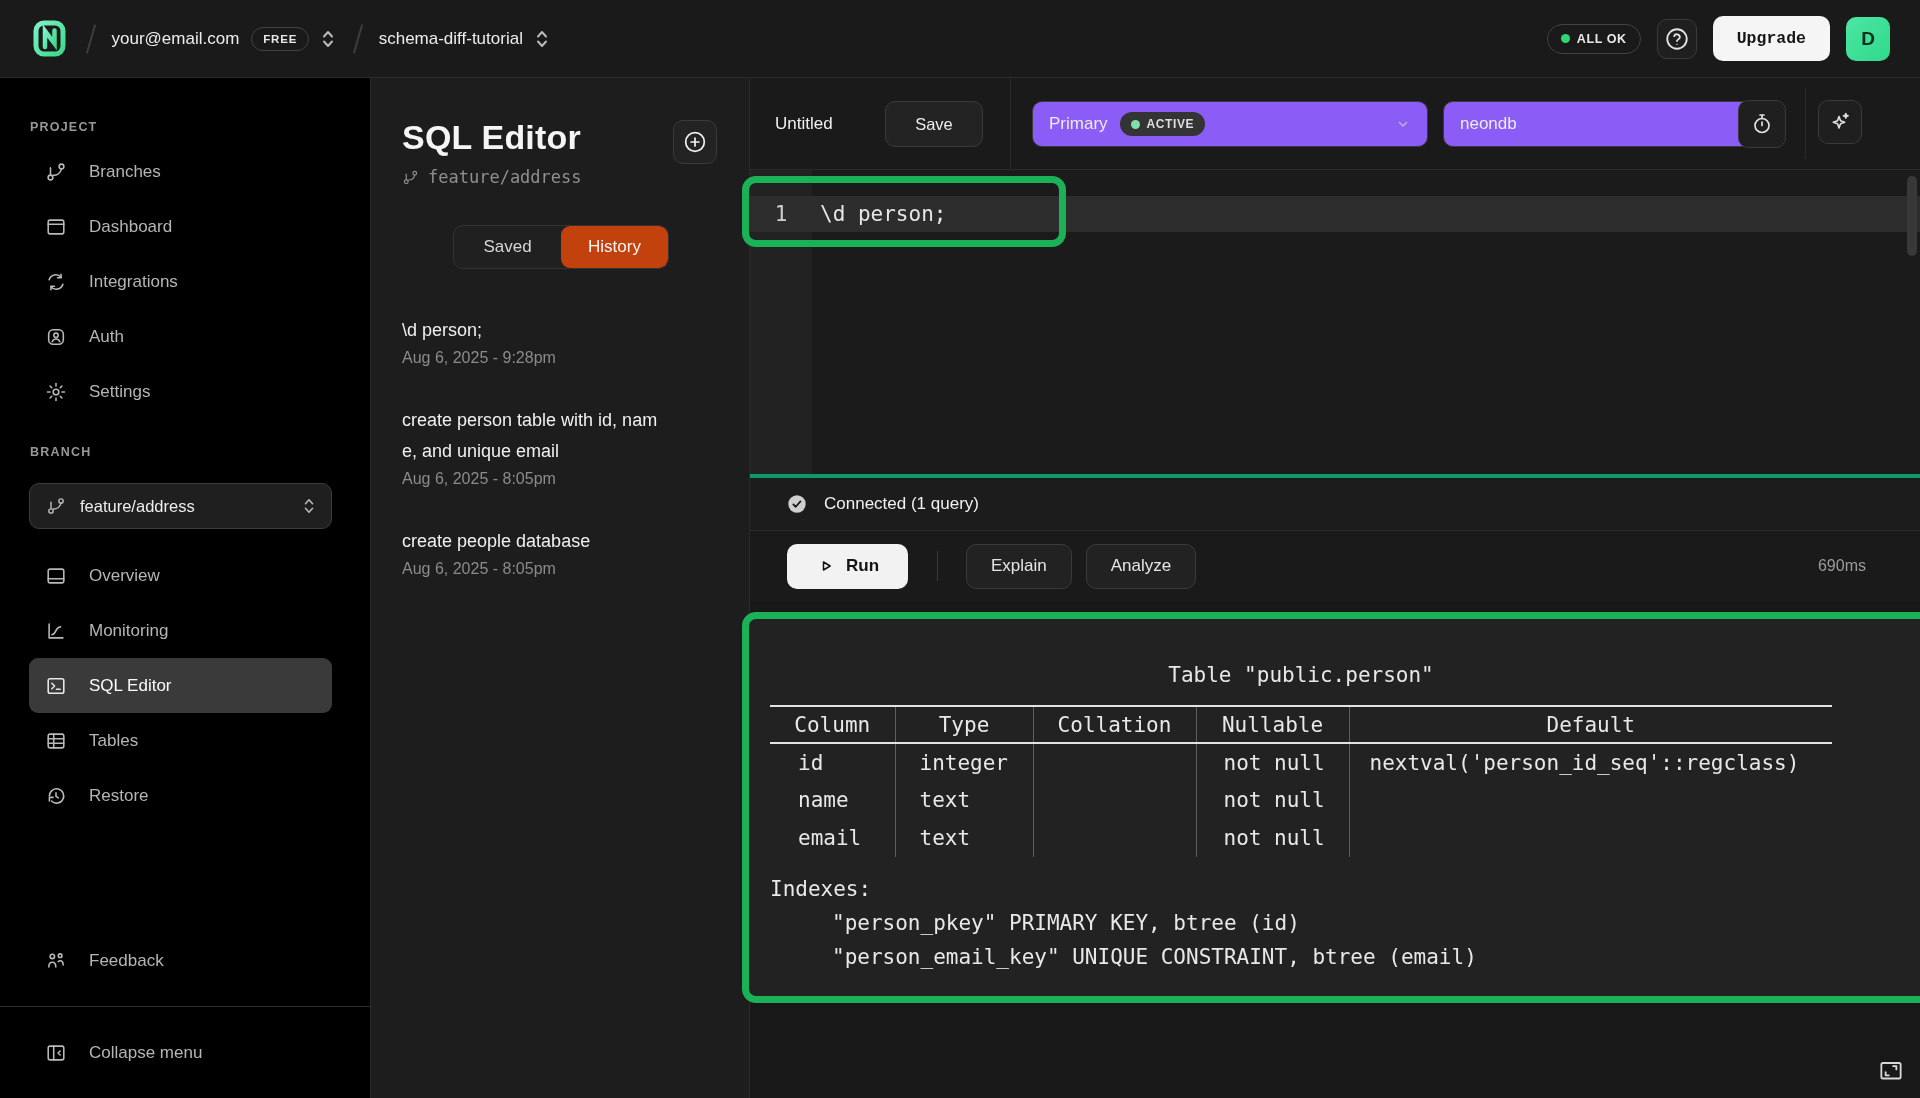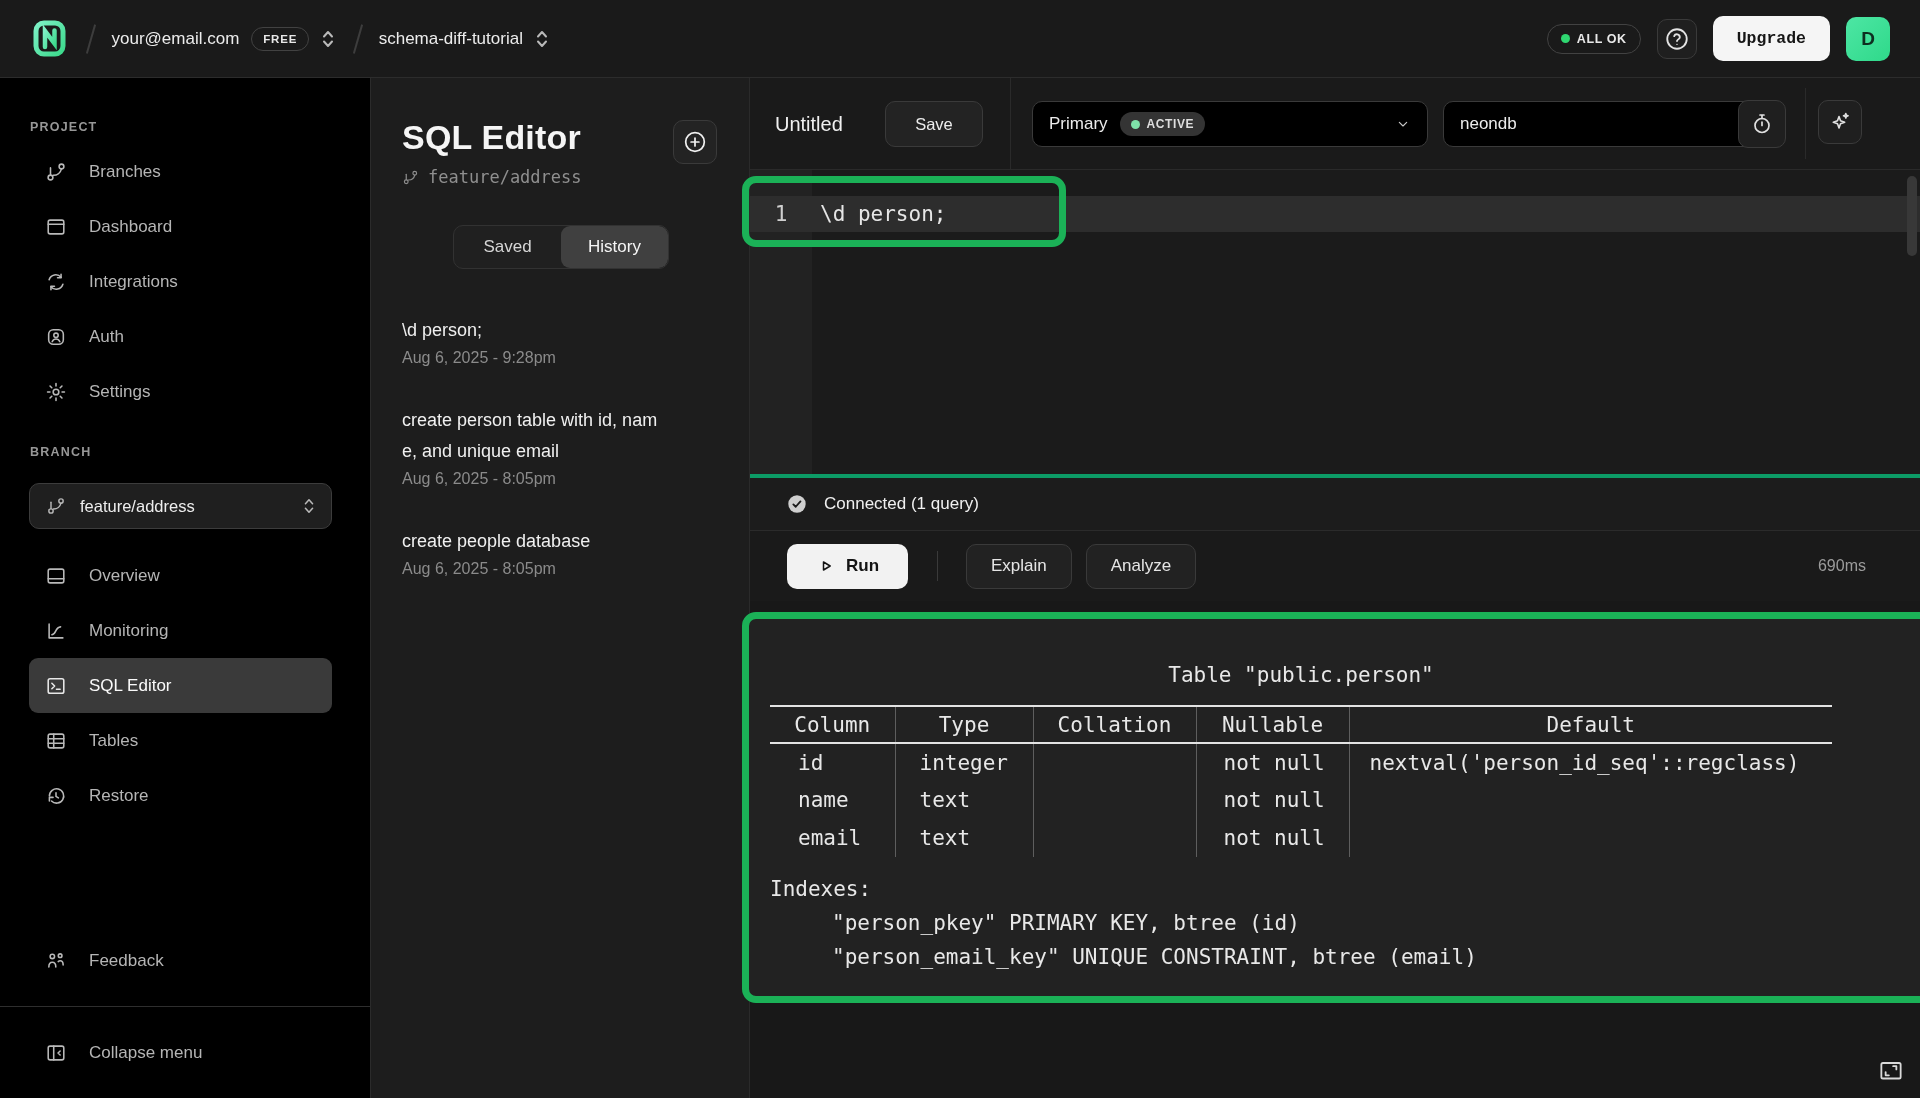--- a/index.html
+++ b/index.html
@@ -54,37 +54,37 @@
   .mid-title { font-size:34px; font-weight:600; color:#f5f5f5; letter-spacing:.2px; }
   .new-query-btn { position:absolute; right:32px; top:42px; width:44px; height:44px; border-radius:10px;
                    border:1px solid #3a3a3a; background:#232323; color:#f0f0f0;
                    display:flex; align-items:center; justify-content:center; cursor:pointer; }
   .mid-branch { display:flex; align-items:center; gap:9px; margin-top:10px; color:#8f8f8f;
                 font-family:"DejaVu Sans Mono", monospace; font-size:17px; }
   .seg { margin:38px 0 0 51px; width:216px; height:44px; background:#202020; border:1px solid #323232;
          border-radius:10px; display:flex; padding:0; overflow:hidden; }
   .seg-btn { flex:1; display:flex; align-items:center; justify-content:center; font-size:17px;
              color:#d6d6d6; cursor:pointer; border-radius:9px; }
-  .seg-btn.selected { background:#404040; color:#f5f5f5; }
+  .seg-btn.selected { background:#c2410c; color:#f5f5f5; }
   .history { margin-top:46px; }
   .h-item { margin-bottom:38px; width:268px; cursor:pointer; }
   .h-item .t { font-size:18px; color:#f0f0f0; line-height:31px; word-break:break-all; }
   .h-item .d { font-size:16px; color:#8b8b8b; margin-top:3px; }
 
   
   .editor { position:absolute; top:78px; left:750px; right:0; bottom:0; background:#1a1a1a; }
   .topbar { position:absolute; top:0; left:0; right:0; height:92px; border-bottom:1px solid #2a2a2a; }
   .tab-title { position:absolute; left:25px; top:0; height:92px; display:flex; align-items:center;
-               font-size:20px; color:#f0f0f0; }
+               font-size:17px; color:#f0f0f0; }
   .save-btn { position:absolute; left:135px; top:23px; width:98px; height:46px; border-radius:10px;
               border:1px solid #3a3a3a; background:#232323; color:#ececec; font-size:16.5px;
               font-family:inherit; cursor:pointer; }
   .vdiv-full { position:absolute; top:0; bottom:0; width:1px; background:#2a2a2a; }
   .select { position:absolute; top:23px; height:46px; border:1px solid #3a3a3a; border-radius:10px;
-            background:#000000; display:flex; align-items:center; padding:0 16px; gap:12px; cursor:pointer; }
+            background:#8b5cf6; display:flex; align-items:center; padding:0 16px; gap:12px; cursor:pointer; }
   .select .val { font-size:17px; color:#ececec; }
   .select .chev { margin-left:auto; color:#c9c9c9; }
   .active-badge { display:inline-flex; align-items:center; gap:7px; background:#343434; border-radius:999px;
                   padding:5px 11px; font-size:12px; font-weight:700; letter-spacing:.6px; color:#dedede; }
   .active-badge .dot { width:9px; height:9px; border-radius:50%; background:#7ee2a8; }
   .icon-btn { position:absolute; top:22px; width:48px; height:48px; border-radius:10px; border:1px solid #3a3a3a;
               background:#1f1f1f; display:flex; align-items:center; justify-content:center; color:#e0e0e0; cursor:pointer; }
 
   .code { position:absolute; top:92px; left:0; right:0; height:304px; background:#1b1b1b; }
   .gutter { position:absolute; top:0; bottom:0; left:0; width:62px; background:#222222; }

